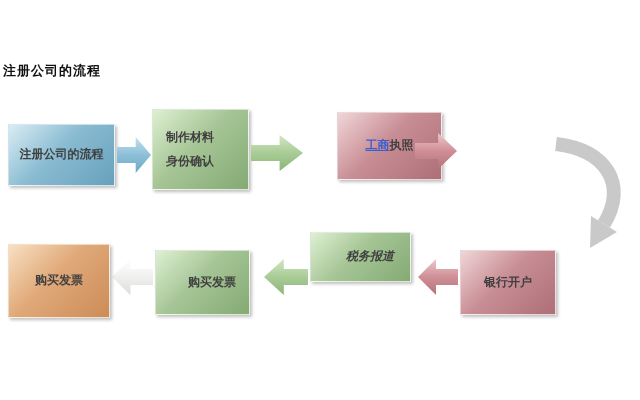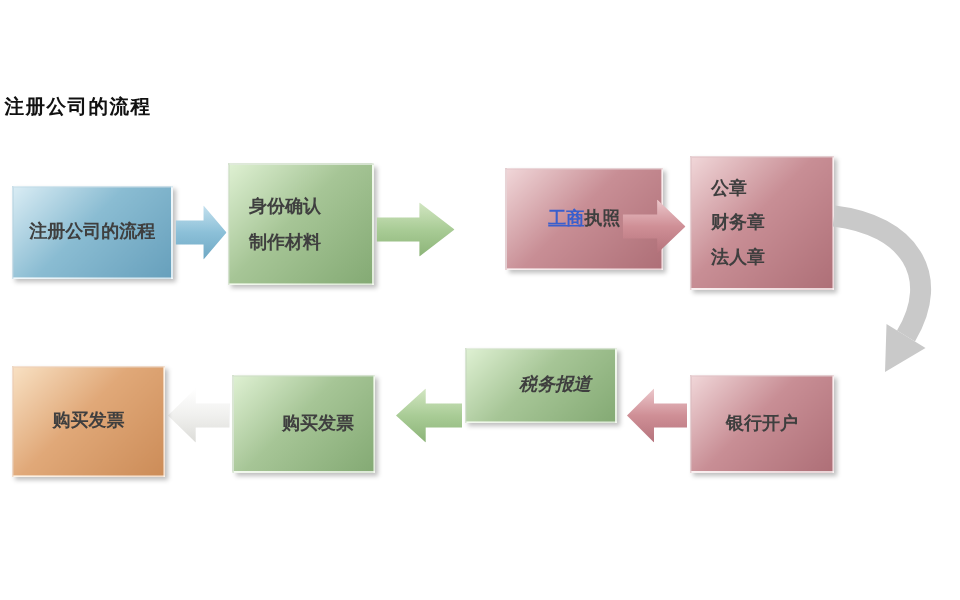--- a/index.html
+++ b/index.html
@@ -47,39 +47,34 @@
 
   <div class="page-title">注册公司的流程</div>
 
   <div class="box blue-box center" style="left:8px;top:124px;width:107px;height:62px;">
     <div class="ln">注册公司的流程</div>
   </div>
 
   <div class="arrow arrow-right blue-arrow" style="left:117px;top:137px;width:34px;height:36px;"></div>
 
   <div class="box green-box leftpad" style="left:152px;top:109px;width:97px;height:81px;">
+    <div class="ln">制作材料</div>
     <div class="ln">身份确认</div>
-    <div class="ln">制作材料</div>
   </div>
 
   <div class="arrow arrow-right green-arrow" style="left:251px;top:135px;width:52px;height:36px;"></div>
 
   <div class="box pink-box center" style="left:306px;top:112px;width:105px;height:68px;margin-left:31px;">
     <div class="ln">
       <span class="link">工商</span><span>执照</span>
     </div>
   </div>
 
   <div class="arrow arrow-right pink-arrow" style="left:415px;top:133px;width:42px;height:36px;"></div>
 
-  <div class="box pink-box leftpad" style="left:460px;top:104px;width:96px;height:89px;">
-    <div class="ln">公章</div>
-    <div class="ln">财务章</div>
-    <div class="ln">法人章</div>
-  </div>
 
   <svg class="curve-svg" viewBox="0 0 92 132">
     <path d="M 8 18 C 58 24, 80 58, 56 98" fill="none" stroke="#c9c9c9" stroke-width="14"></path>
     <polygon points="43,90 69,106 42,122" fill="#c9c9c9"></polygon>
   </svg>
 
   <div class="box pink-box center" style="left:460px;top:250px;width:96px;height:65px;text-align:center;">
     <div class="ln">银行开户</div>
   </div>
 

